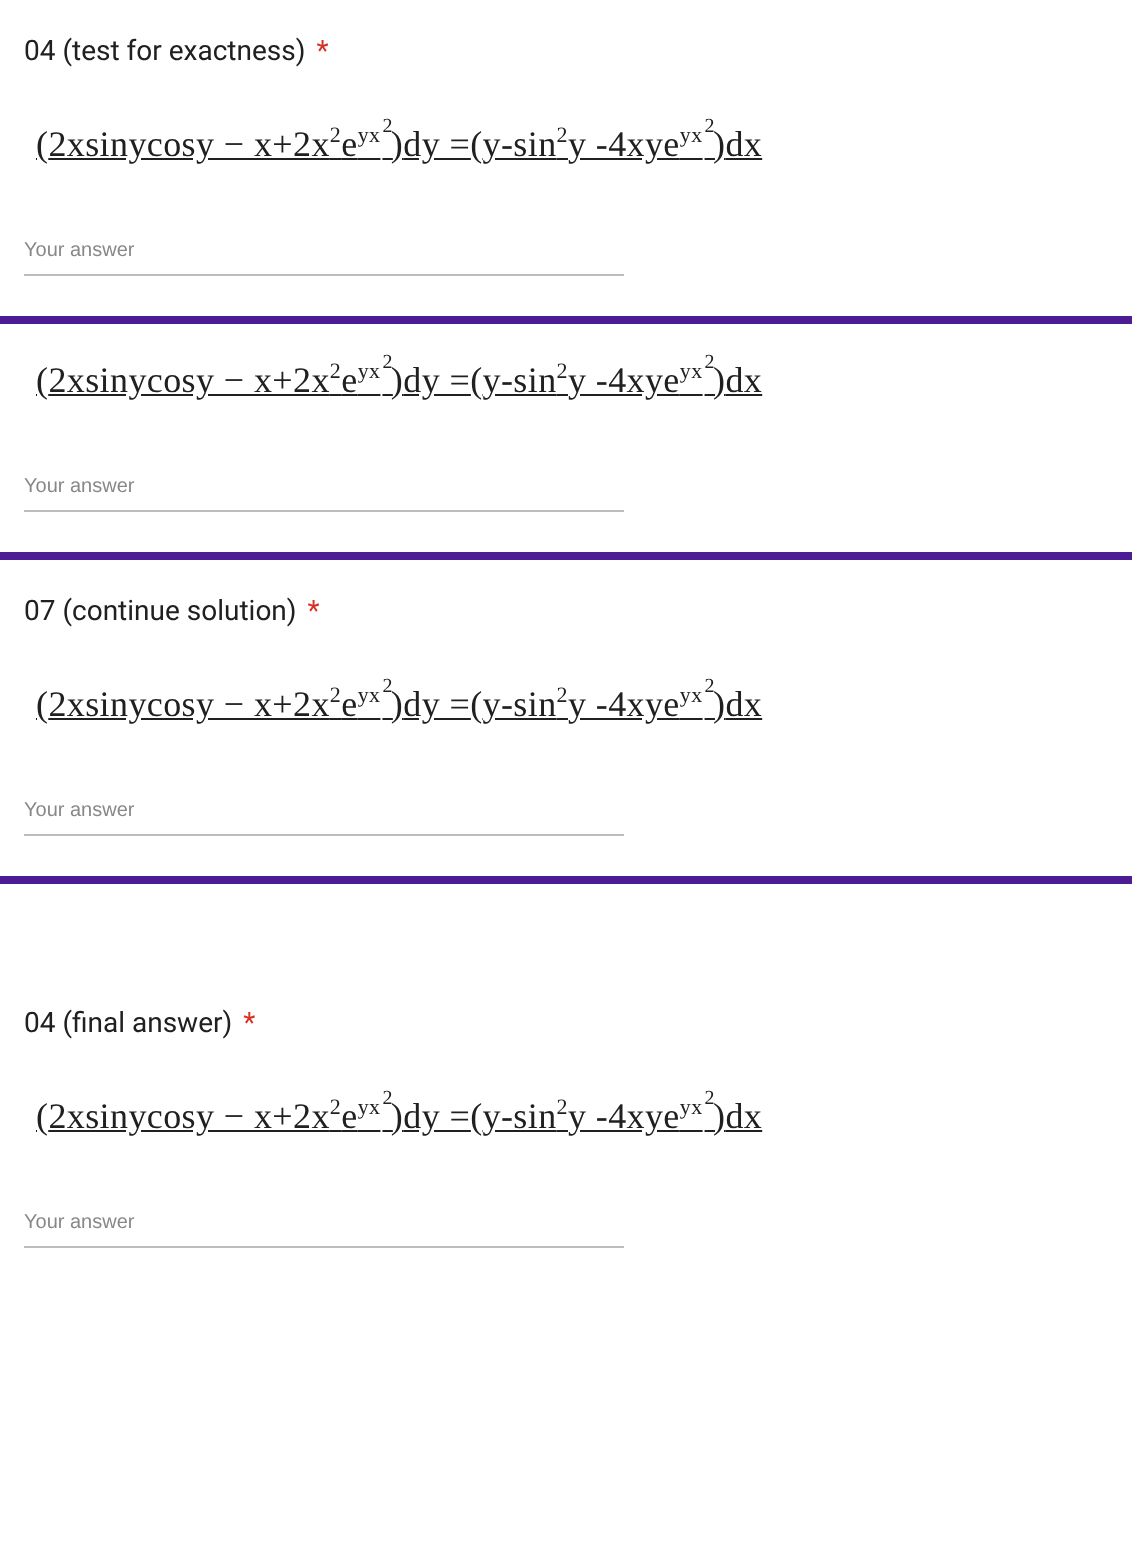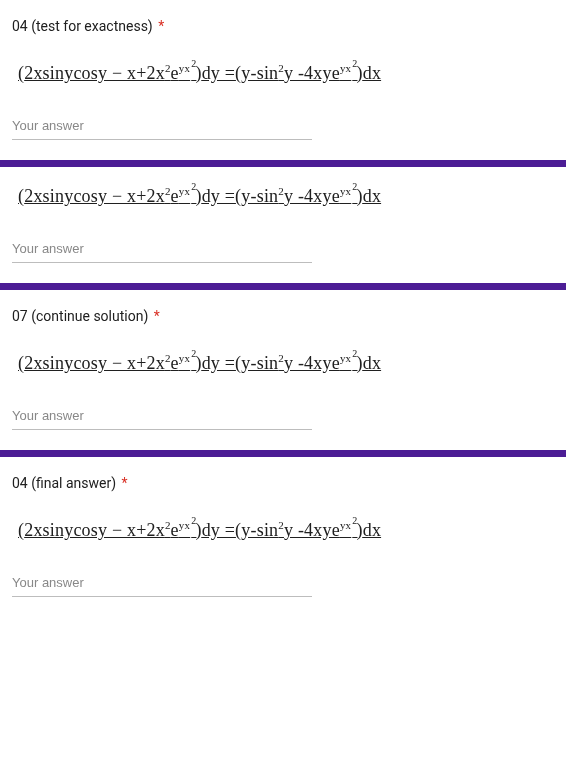--- a/index.html
+++ b/index.html
@@ -8,24 +8,25 @@
       box-sizing: border-box;
     }
     body {
       font-family: -apple-system, BlinkMacSystemFont, "Segoe UI", Roboto, Arial, sans-serif;
       background: #fff;
       width: 566px;
     }
     .question-card {
       background: #fff;
       padding: 18px 12px 20px 12px;
-      border-bottom: 7px solid #4c1d95;
+      border-bottom: 4px solid #4c1d95;
     }
     .question-card:last-child {
       border-bottom: none;
+      margin-top: 44px;
     }
     .question-title {
       font-size: 14px;
       color: #202020;
       font-weight: 400;
       margin-bottom: 28px;
     }
     .required-marker {
       color: #d93025;
       margin-left: 2px;
@@ -50,21 +51,21 @@
       position: relative;
       top: -5px;
       left: 1px;
     }
     .answer-row {
       margin-top: 6px;
     }
     .answer-input {
       border: none;
       border-bottom: 1px solid #bdbdbd;
-      font-size: 13px;
+      font-size: 10px;
       color: #777;
       padding: 4px 0 6px 0;
       width: 300px;
       outline: none;
       background: transparent;
     }
     .answer-input::placeholder {
       color: #888;
     }
   </style>

